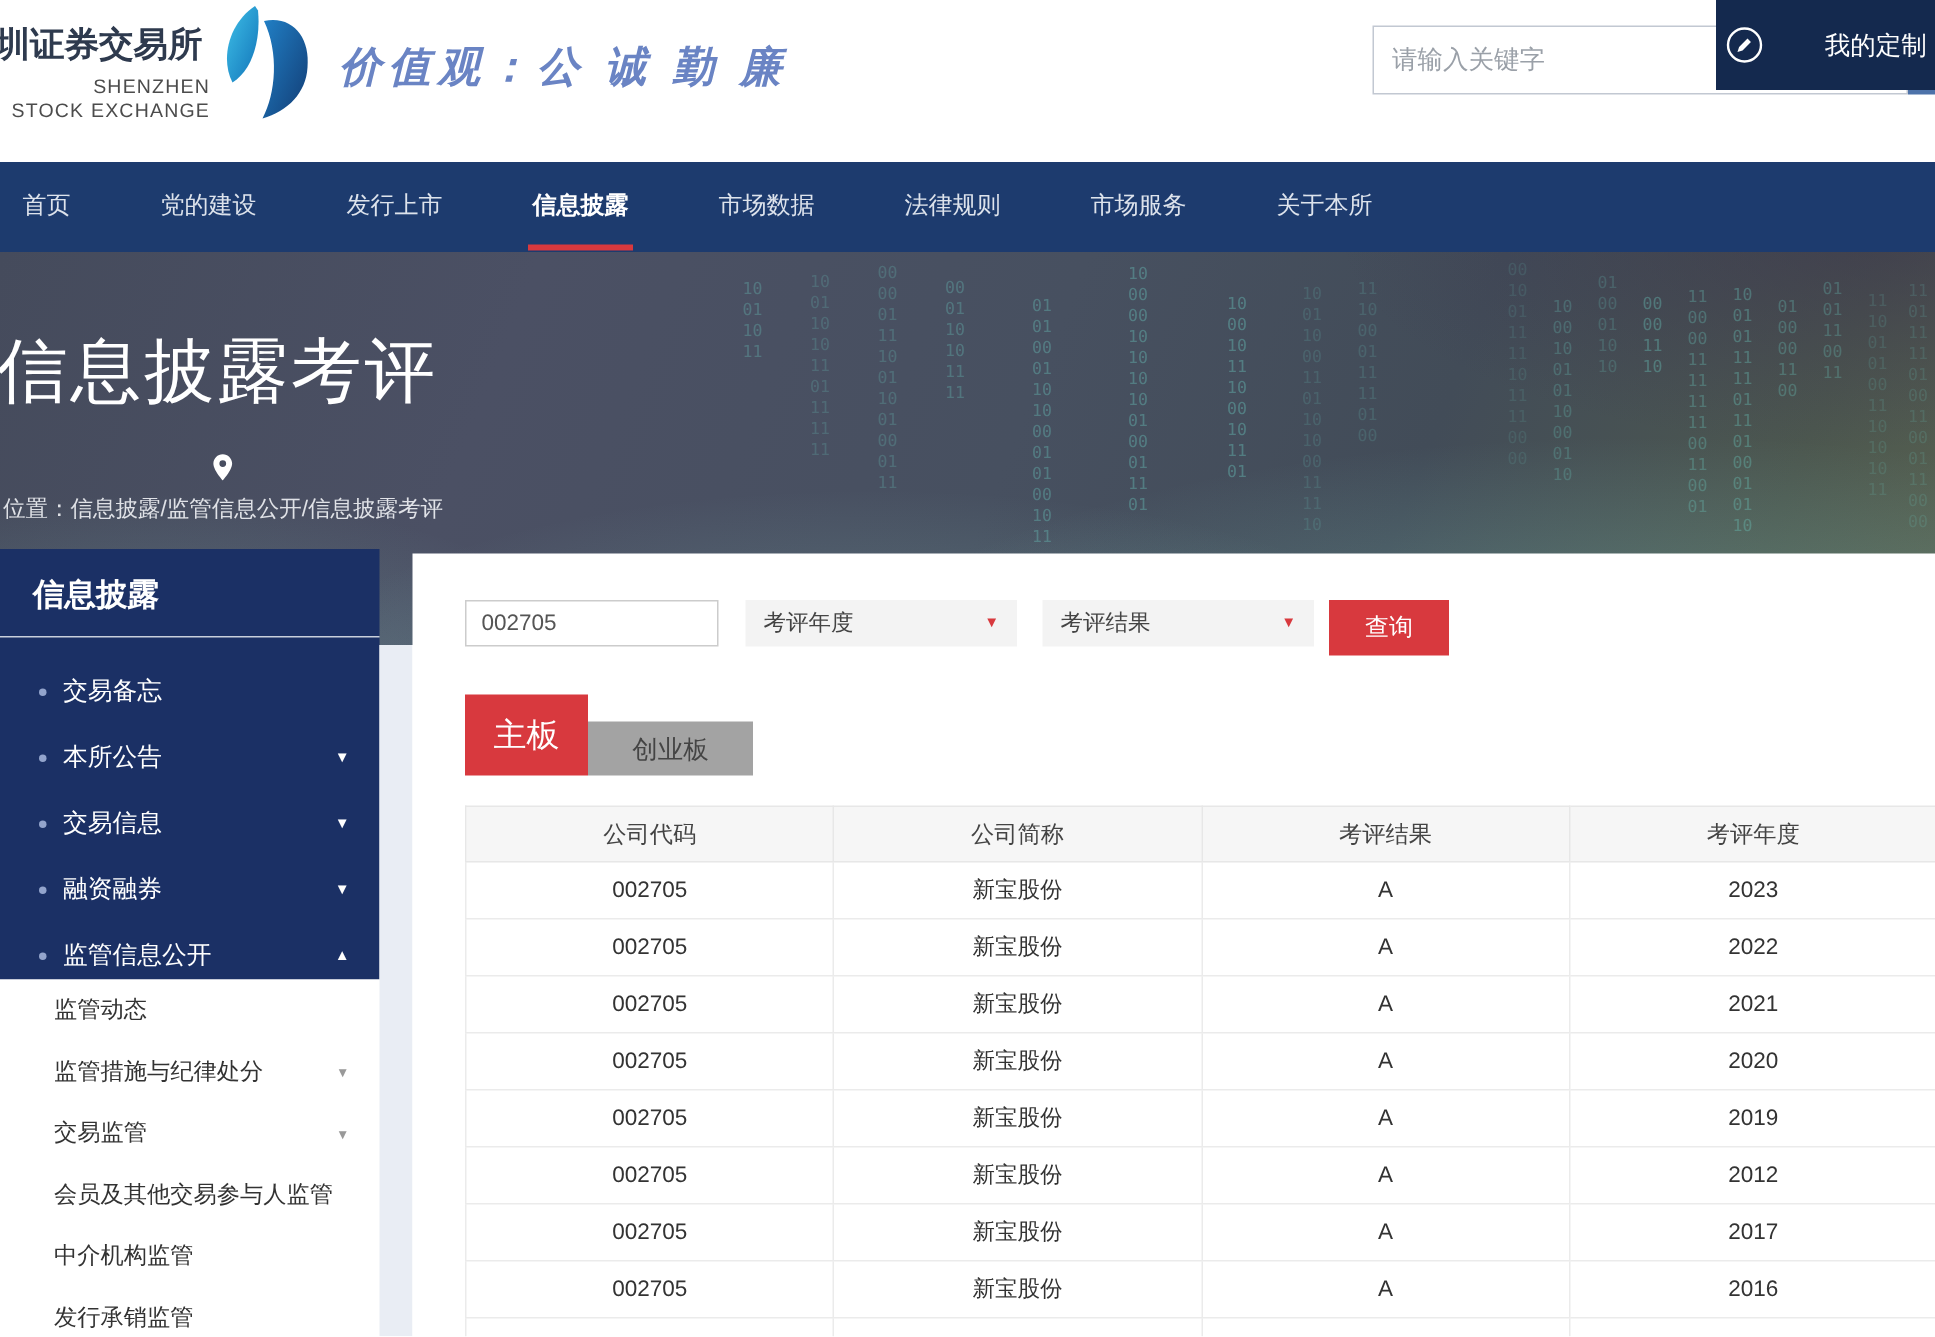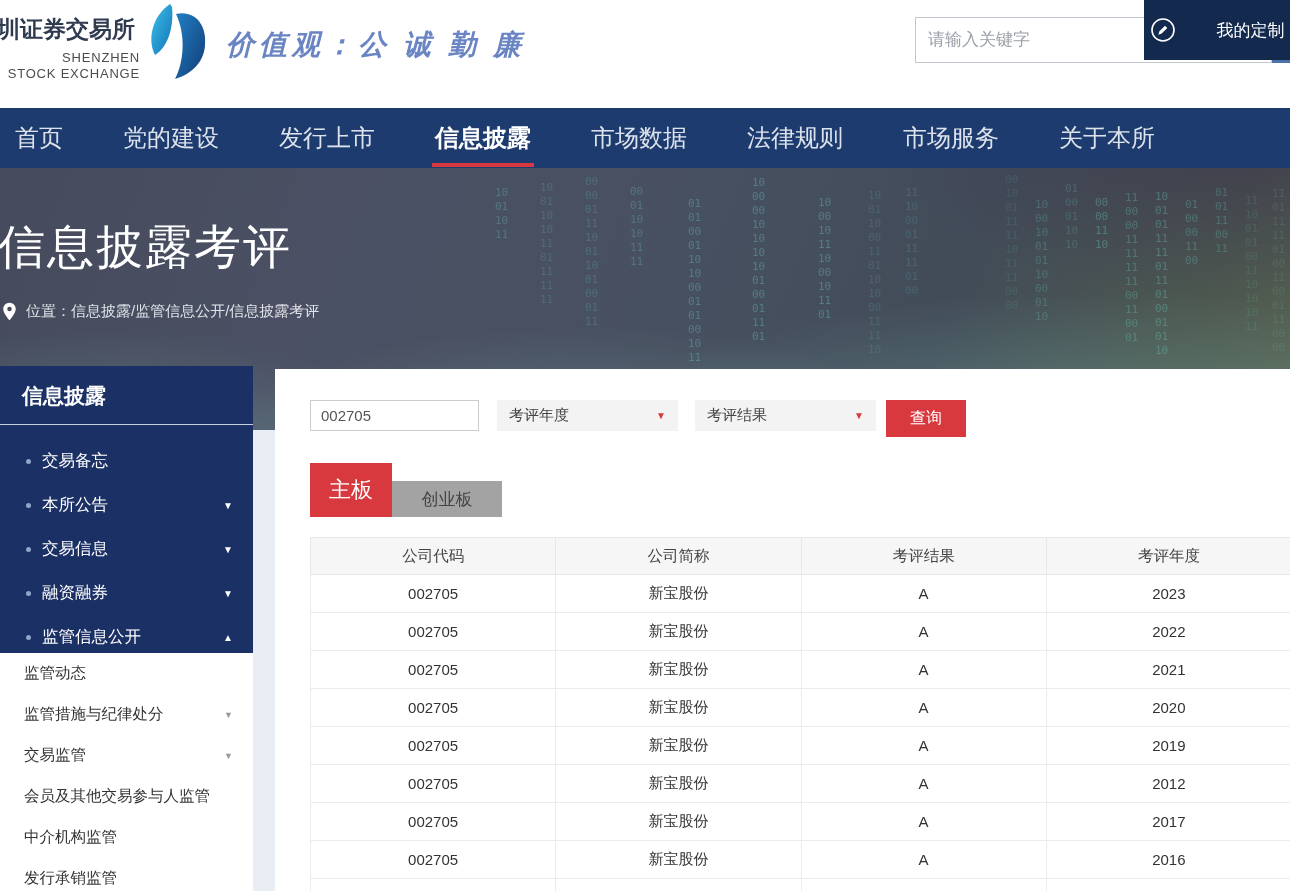--- a/index.html
+++ b/index.html
@@ -21,49 +21,49 @@
   .logo-en{position:absolute;left:-26px;top:50px;width:166px;text-align:right;font-size:13px;line-height:16px;color:#4c4c4c;letter-spacing:.8px;white-space:nowrap;}
   .logo-mark{position:absolute;left:143px;top:2px;}
   .slogan{position:absolute;left:226px;top:26px;font-family:"Liberation Serif","DejaVu Serif",serif;font-style:italic;font-weight:bold;font-size:28px;letter-spacing:5px;color:#6a84c4;white-space:nowrap;}
   .search-wrap{position:absolute;left:915px;top:17px;height:46px;display:flex;}
   .search-input{width:357px;height:46px;border:1px solid #c2c8d2;padding:0 12px;font-size:17px;color:#333;outline:none;font-family:inherit;}
   .search-input::placeholder{color:#9aa0a8;}
   .search-btn{width:42px;height:46px;border:none;background:var(--btn-blue);display:flex;align-items:center;justify-content:flex-start;padding-left:6px;cursor:pointer;}
 
   
   .nav{position:absolute;left:0;top:108px;width:1290px;height:60px;background:var(--nav-blue);display:flex;align-items:stretch;padding-left:15px;gap:60px;}
-  .nav-item{position:relative;line-height:60px;font-size:24px;color:#dde3ec;white-space:nowrap;cursor:pointer;}
+  .nav-item{position:relative;line-height:60px;font-size:16px;color:#dde3ec;white-space:nowrap;cursor:pointer;}
   .nav-item.active{color:#fff;font-weight:bold;}
   .nav-item.active::after{content:"";position:absolute;left:-3px;right:-3px;bottom:1px;height:4px;background:var(--red);}
   .nav-custom{position:absolute;right:0;top:0;width:146px;height:60px;background:var(--nav-dark);display:flex;align-items:center;justify-content:center;gap:8px;cursor:pointer;}
   .nav-custom-label{color:#fff;font-size:17px;margin-left:33px;}
 
   
   .banner{position:absolute;left:0;top:168px;width:1290px;height:262px;overflow:hidden;
     background:
       radial-gradient(600px 240px at 97% -5%, rgba(56,46,76,.55), rgba(56,46,76,0) 60%),
       radial-gradient(900px 300px at 85% 118%, rgba(134,208,196,.42), rgba(134,208,196,0) 62%),
       radial-gradient(700px 260px at 45% 120%, rgba(150,215,205,.30), rgba(150,215,205,0) 60%),
       radial-gradient(520px 220px at 8% 112%, rgba(140,205,195,.28), rgba(140,205,195,0) 60%),
       linear-gradient(112deg,#454b5c 0%,#4b5064 26%,#475060 52%,#424c58 72%,#4c574f 90%,#566050 100%);}
   .bin-col{position:absolute;white-space:pre;font-family:"DejaVu Sans Mono","Liberation Mono",monospace;font-size:11px;line-height:14px;color:#6fd8cc;}
   .hero-title{position:absolute;left:-2px;top:48px;font-size:47px;letter-spacing:2px;color:#fff;white-space:nowrap;}
-  .crumb{position:absolute;left:2px;top:134px;display:flex;align-items:center;gap:9px;}
+  .crumb{position:absolute;left:2px;top:134px;display:flex;align-items:center;gap:9px;flex-direction:column;}
   .crumb-text{font-size:15px;color:#e0e2e7;}
 
   
   .sidebar{position:absolute;left:0;top:366px;width:253px;height:287px;background:var(--side-blue);padding-top:16px;}
   .sb-title{margin-left:22px;font-size:21px;font-weight:bold;color:#fff;}
   .sb-divider{height:1px;background:#c9cfdc;margin-top:14px;}
   .sb-list{list-style:none;padding-top:14px;}
   .sb-item{position:relative;height:44px;display:flex;align-items:center;padding-left:42px;font-size:16.5px;color:#fff;cursor:pointer;white-space:nowrap;}
   .sb-dot{position:absolute;left:26px;width:5px;height:5px;border-radius:50%;background:#93a4cc;}
   .sb-arrow{position:absolute;right:20px;font-size:10px;color:#fff;}
   .submenu{position:absolute;left:0;top:653px;width:253px;background:#fff;list-style:none;}
-  .sub-item{position:relative;height:41px;display:flex;align-items:center;padding-left:24px;font-size:15.5px;color:#333;cursor:pointer;white-space:nowrap;}
+  .sub-item{position:relative;height:41px;display:flex;align-items:center;padding-left:36px;font-size:15.5px;color:#333;cursor:pointer;white-space:nowrap;}
   .sub-arrow{position:absolute;right:20px;font-size:9px;color:#999;}
   .gutter{position:absolute;left:253px;top:430px;width:22px;height:461px;background:#e9edf4;}
 
   
   .main-panel{position:absolute;left:275px;top:369px;width:1015px;height:522px;background:#fff;}
   .code-input{position:absolute;left:35px;top:31px;width:169px;height:31px;border:1px solid #ccc;padding:0 10px;font-size:15px;color:#555;outline:none;font-family:inherit;}
   .dd{position:absolute;top:31px;width:181px;height:31px;background:#f3f3f3;display:flex;align-items:center;padding:0 12px;font-size:15px;color:#444;cursor:pointer;}
   .dd-year{left:222px;}
   .dd-result{left:420px;}
   .dd-caret{margin-left:auto;font-size:10px;color:var(--red);}

